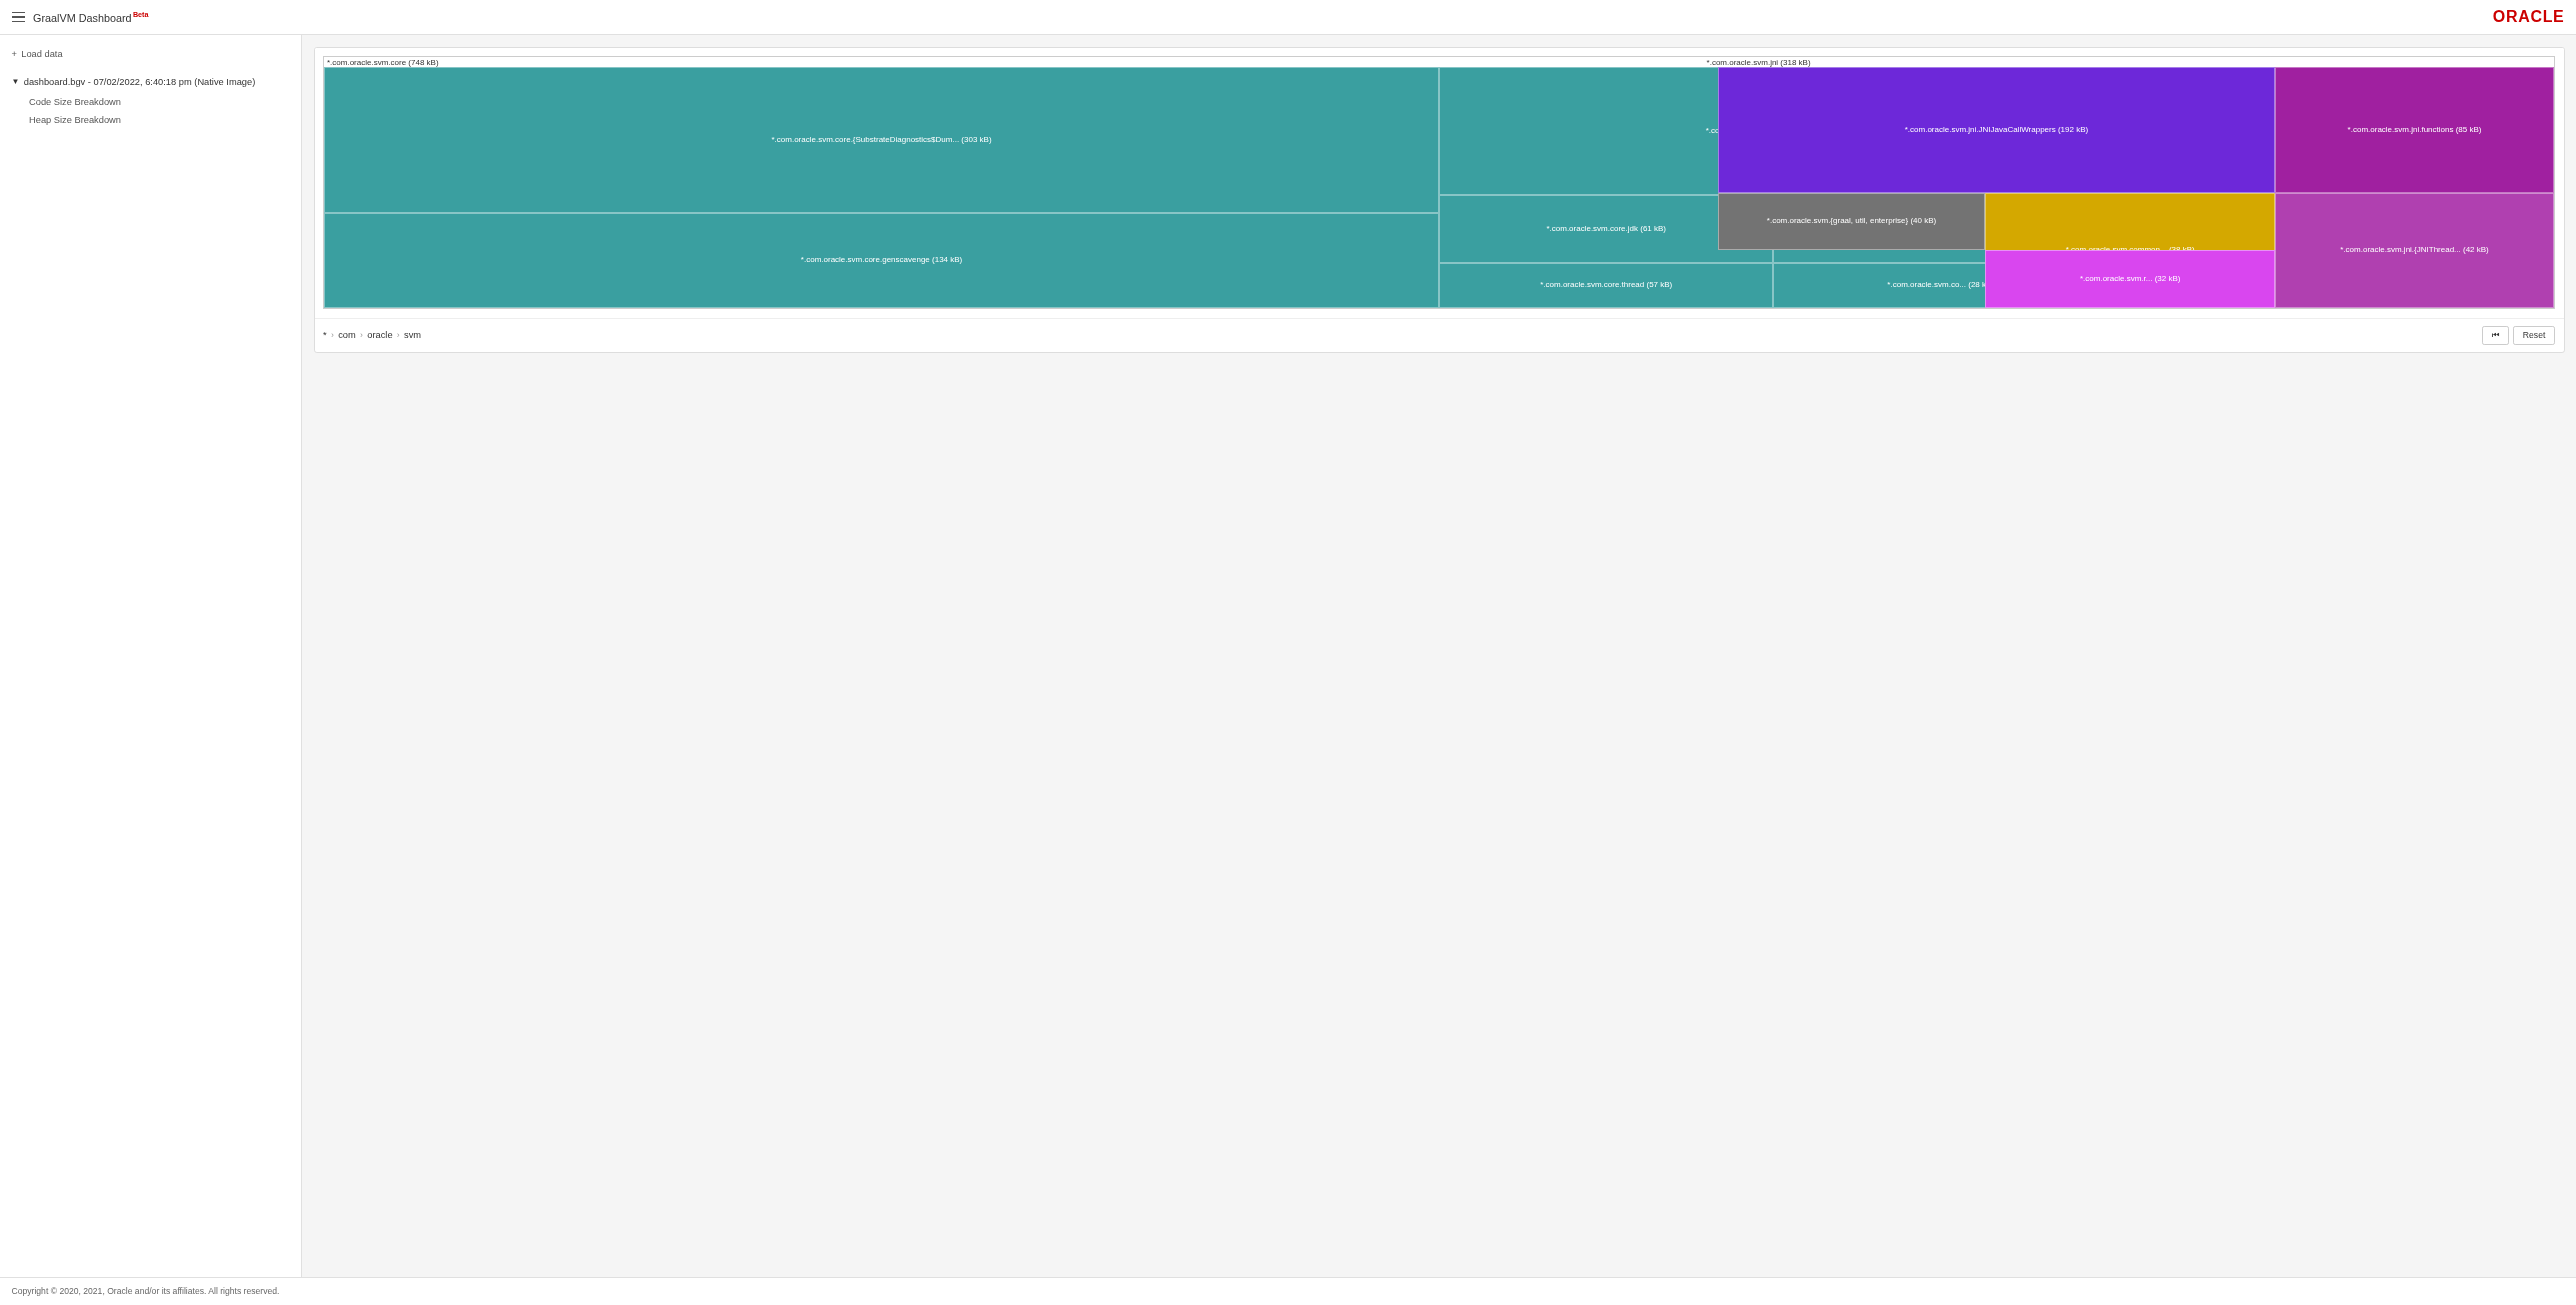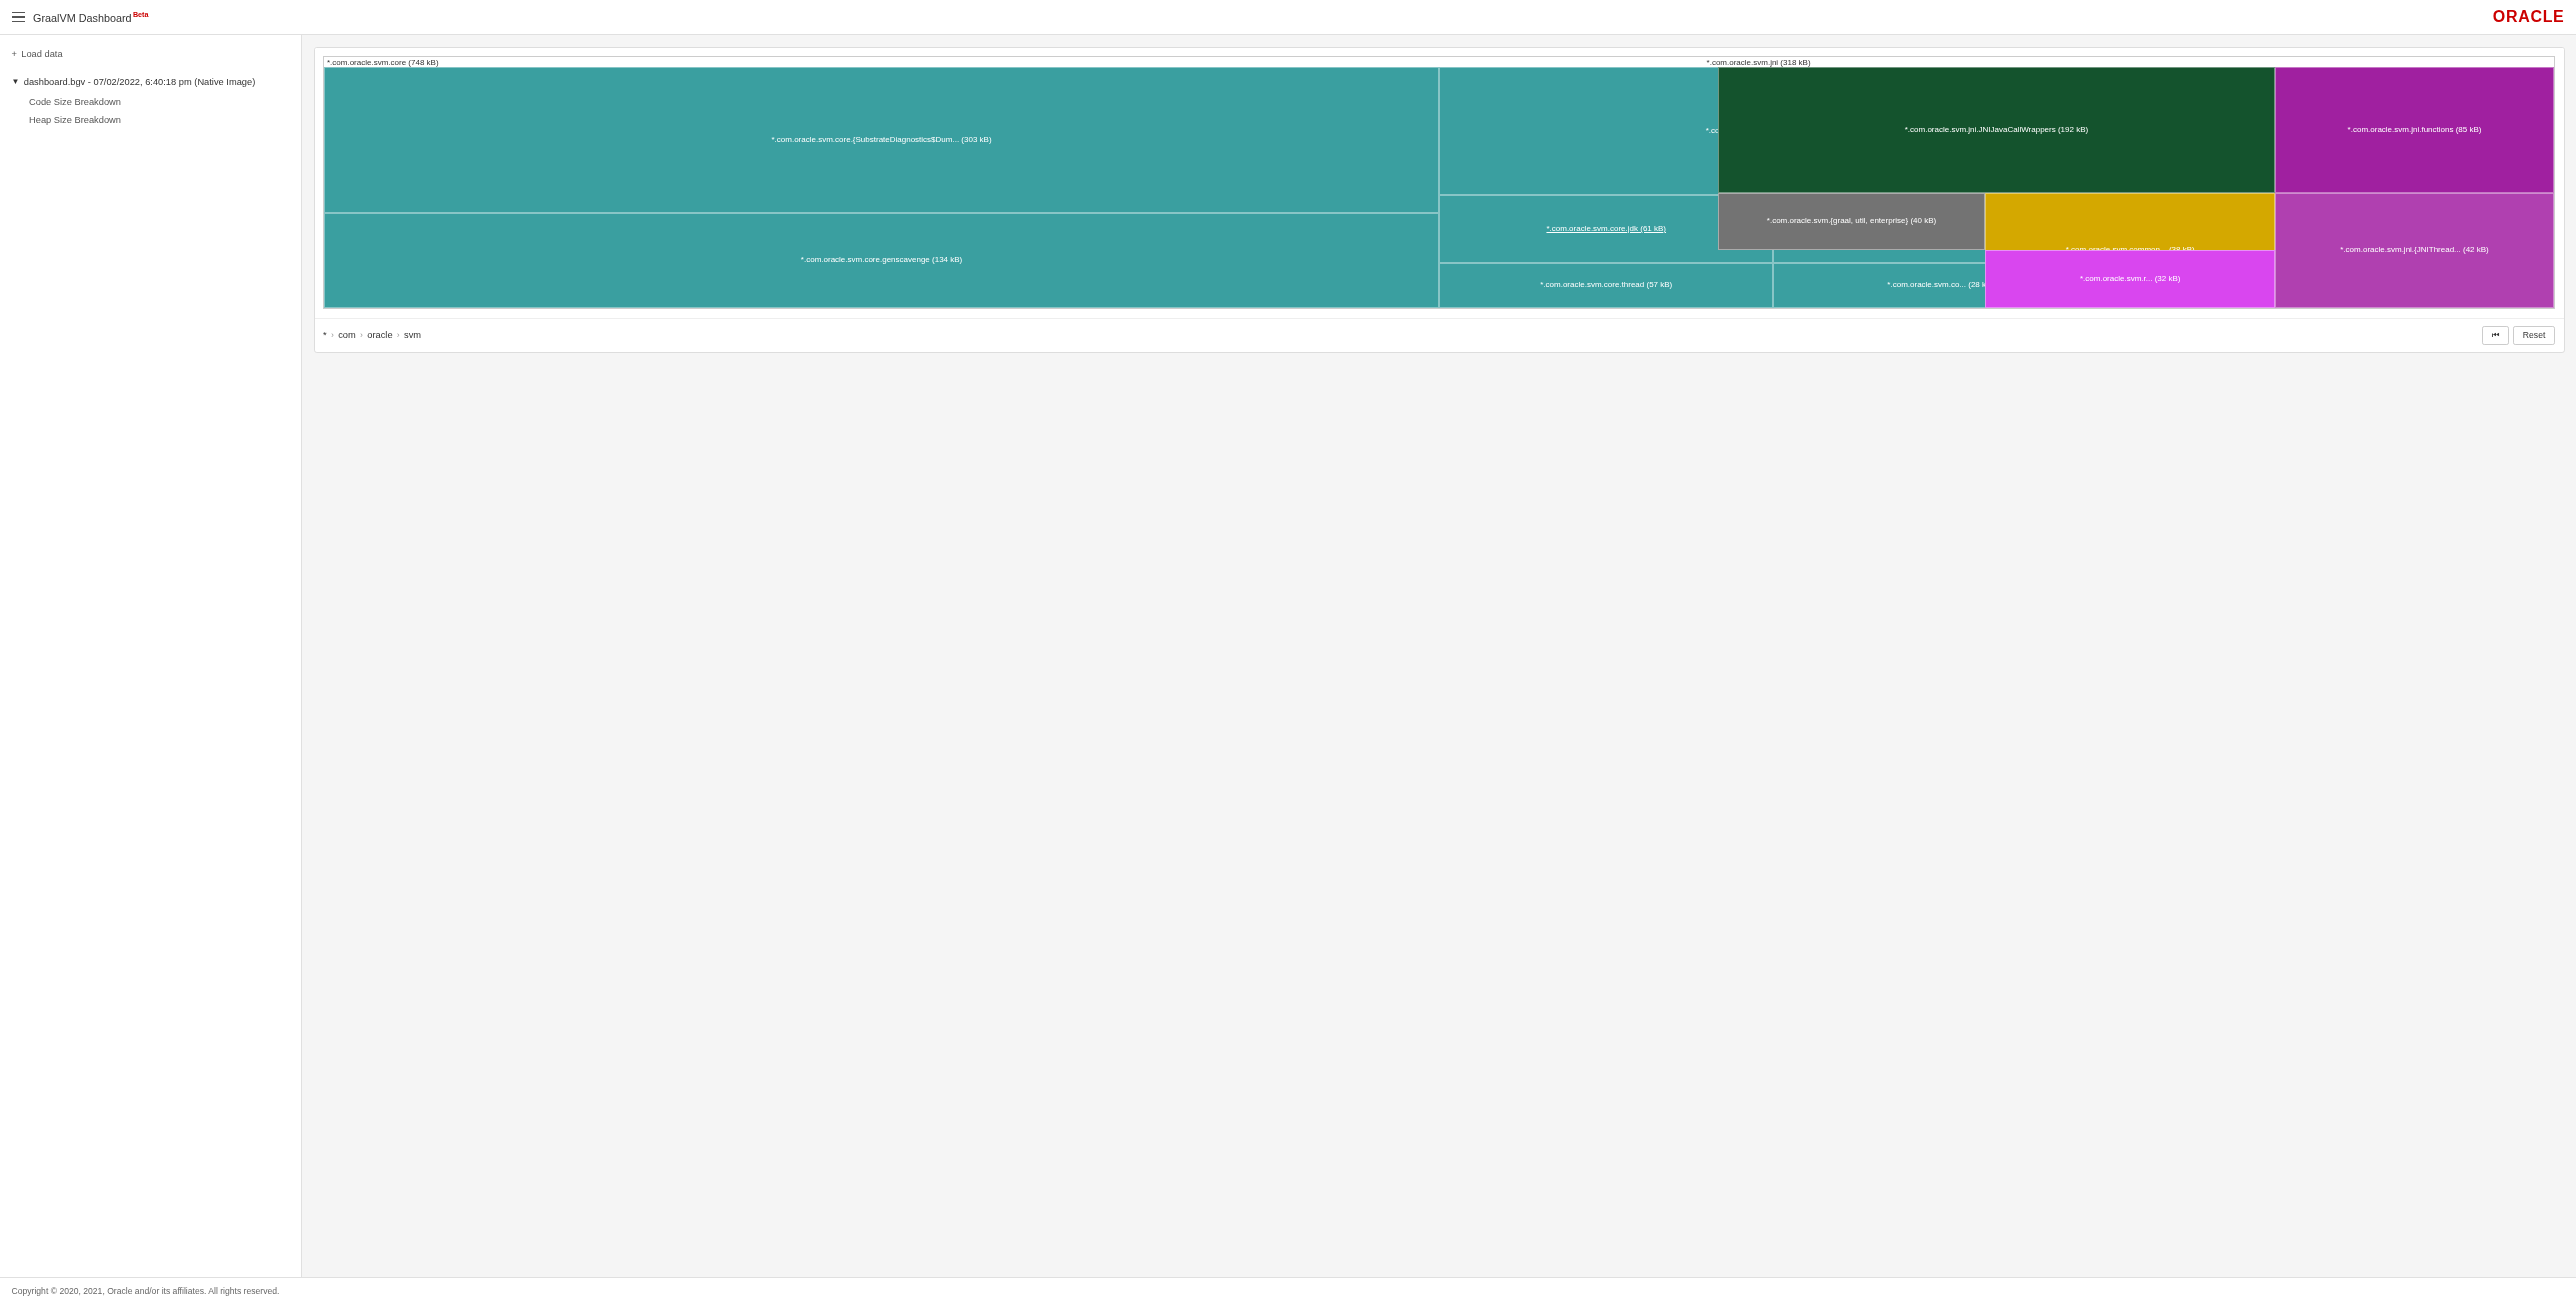--- a/index.html
+++ b/index.html
@@ -130,41 +130,41 @@
           </div>
 
           <div class="tm-cell" style="left:80%;top:10px;width:19.5%;height:calc(55% - 10px);background:#3a9fa0;">
             <span class="cell-label">*.com.oracle.svm.core.code (65 kB)</span>
           </div>
 
           <div class="tm-cell" style="left:0%;top:62%;width:50%;height:38%;background:#3a9fa0;">
             <span class="cell-label">*.com.oracle.svm.core.genscavenge (134 kB)</span>
           </div>
 
-          <div class="tm-cell" style="left:50%;top:55%;width:15%;height:27%;background:#3a9fa0;text-decoration:underline;">
+          <div class="tm-cell" style="left:50%;top:55%;width:15%;height:27%;background:#3a9fa0;">
             <span class="cell-label">*.com.oracle.svm.core.jdk (61 kB)</span>
           </div>
           <div class="tm-cell" style="left:65%;top:55%;width:15%;height:27%;background:#3a9fa0;">
             <span class="cell-label">*.com.oracle.svm.cor... (36 kB)</span>
           </div>
           <div class="tm-cell" style="left:80%;top:55%;width:19.5%;height:27%;background:#3a9fa0;">
             <span class="cell-label">*.com.oracle.svm... (31 kB)</span>
           </div>
 
           <div class="tm-cell" style="left:50%;top:82%;width:15%;height:18%;background:#3a9fa0;">
             <span class="cell-label">*.com.oracle.svm.core.thread (57 kB)</span>
           </div>
           <div class="tm-cell" style="left:65%;top:82%;width:15%;height:18%;background:#3a9fa0;">
             <span class="cell-label">*.com.oracle.svm.co... (28 kB)</span>
           </div>
           <div class="tm-cell" style="left:80%;top:82%;width:19.5%;height:18%;background:#3a9fa0;">
             <span class="cell-label">*.com.oracle.svm.co... (28 kB)</span>
           </div>
 
-          <div class="tm-cell" style="left:99.5%;left:calc(99.5% + 0px);left:62.5%;top:10px;width:25%;height:calc(54% - 10px);background:#14532d;">
+          <div class="tm-cell" style="left:99.5%;left:calc(99.5% + 0px);left:62.5%;top:10px;width:25%;height:calc(54% - 10px);background:#6d28d9;">
             <span class="cell-label">*.com.oracle.svm.jni.JNIJavaCallWrappers (192 kB)</span>
           </div>
           <div class="tm-cell" style="left:87.5%;top:10px;width:12.5%;height:calc(54% - 10px);background:#a020a0;">
             <span class="cell-label">*.com.oracle.svm.jni.functions (85 kB)</span>
           </div>
 
           <div class="tm-cell" style="left:87.5%;top:54%;width:12.5%;height:46%;background:#b040b0;">
             <span class="cell-label">*.com.oracle.svm.jni.{JNIThread... (42 kB)</span>
           </div>
 

